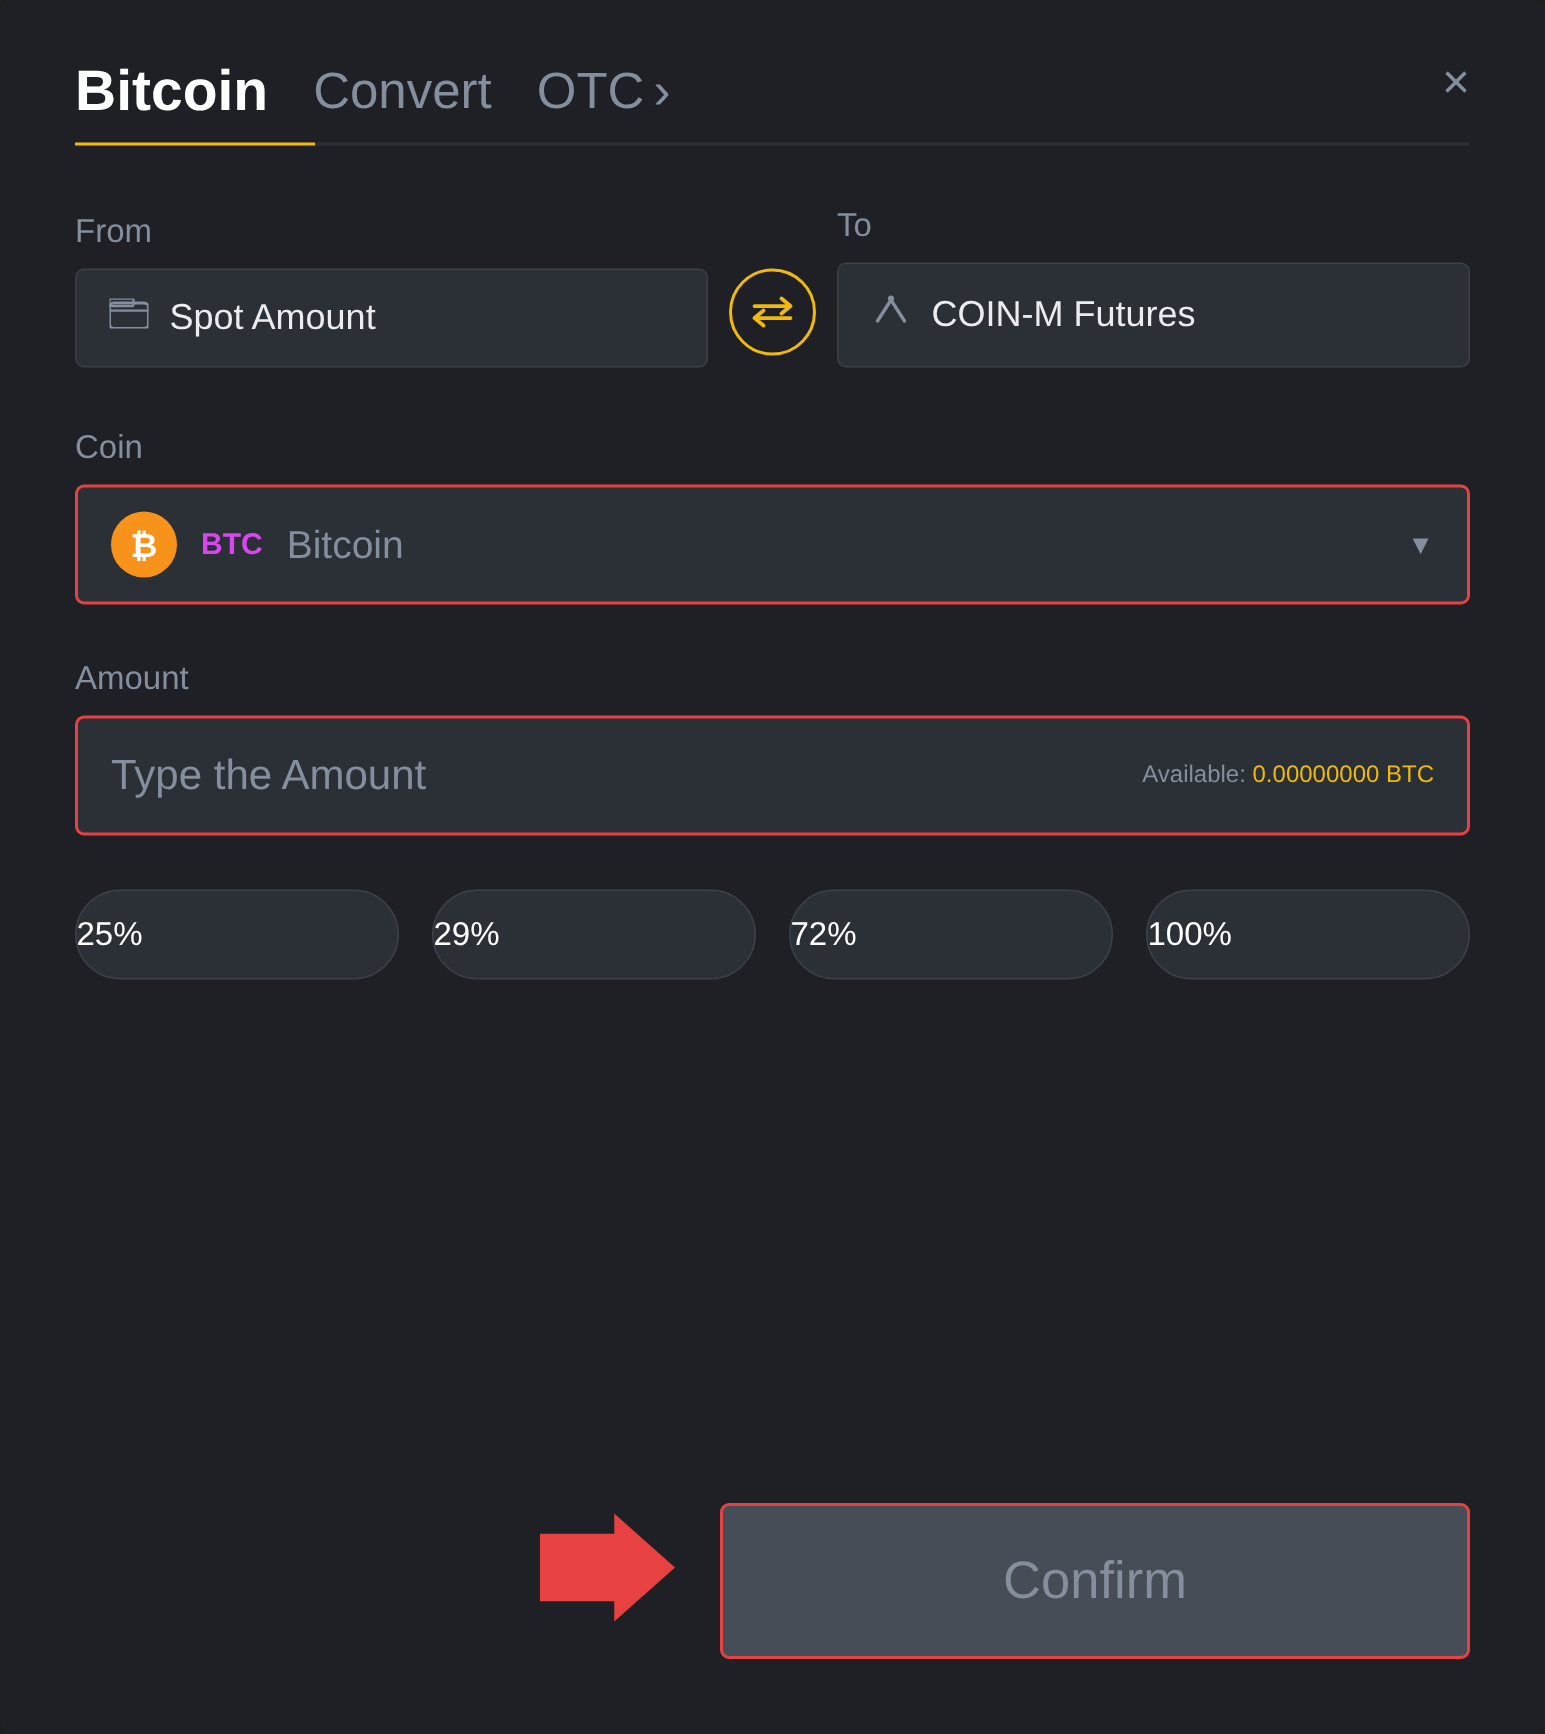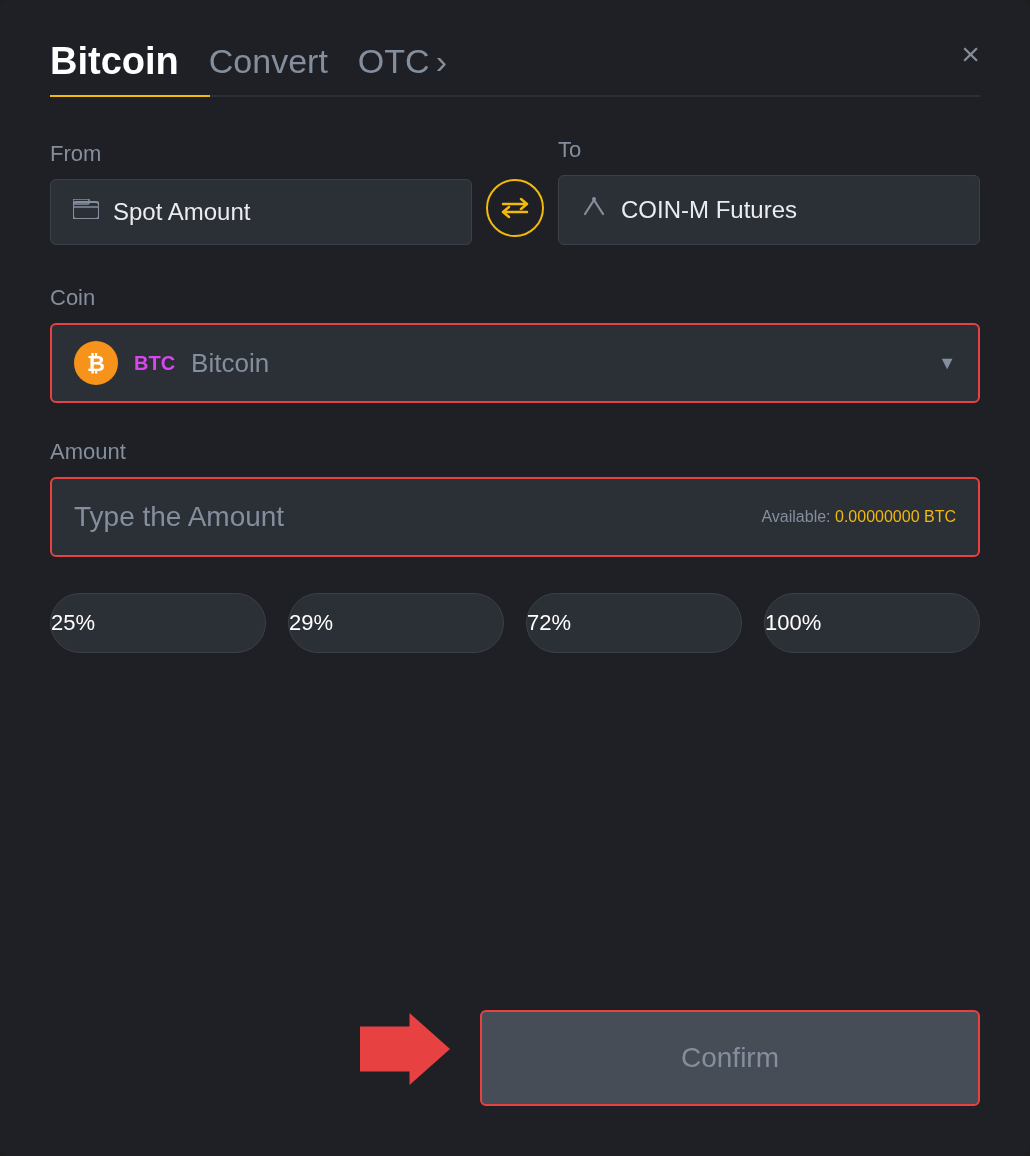--- a/index.html
+++ b/index.html
@@ -280,21 +280,21 @@
     }
 
     .confirm-btn {
       flex: 1;
       max-width: 500px;
       padding: 30px 0;
       background: #474d57;
       border: 2px solid #e84142;
       border-radius: 6px;
       color: #848e9c;
-      font-size: 28px;
+      font-size: 35px;
       cursor: pointer;
       text-align: center;
       margin-top: 19px;
     }
 
     
     .arrow-svg {
       width: 90px;
       height: 80px;
     }

